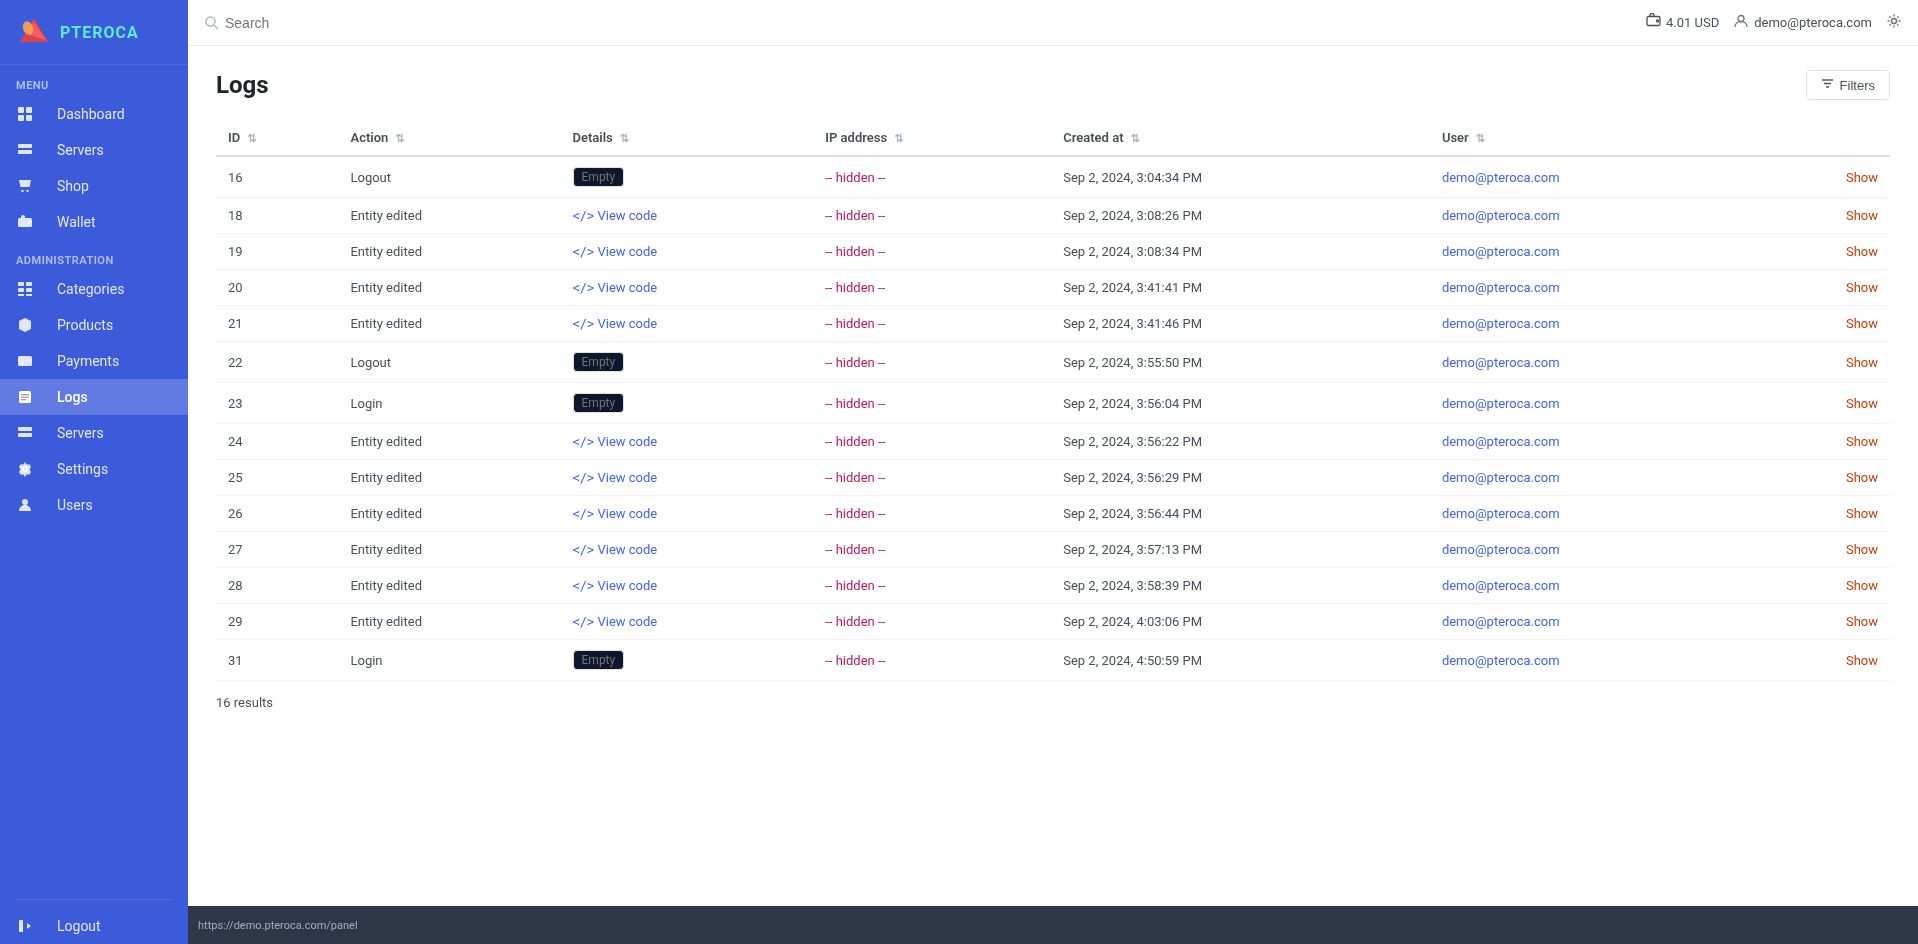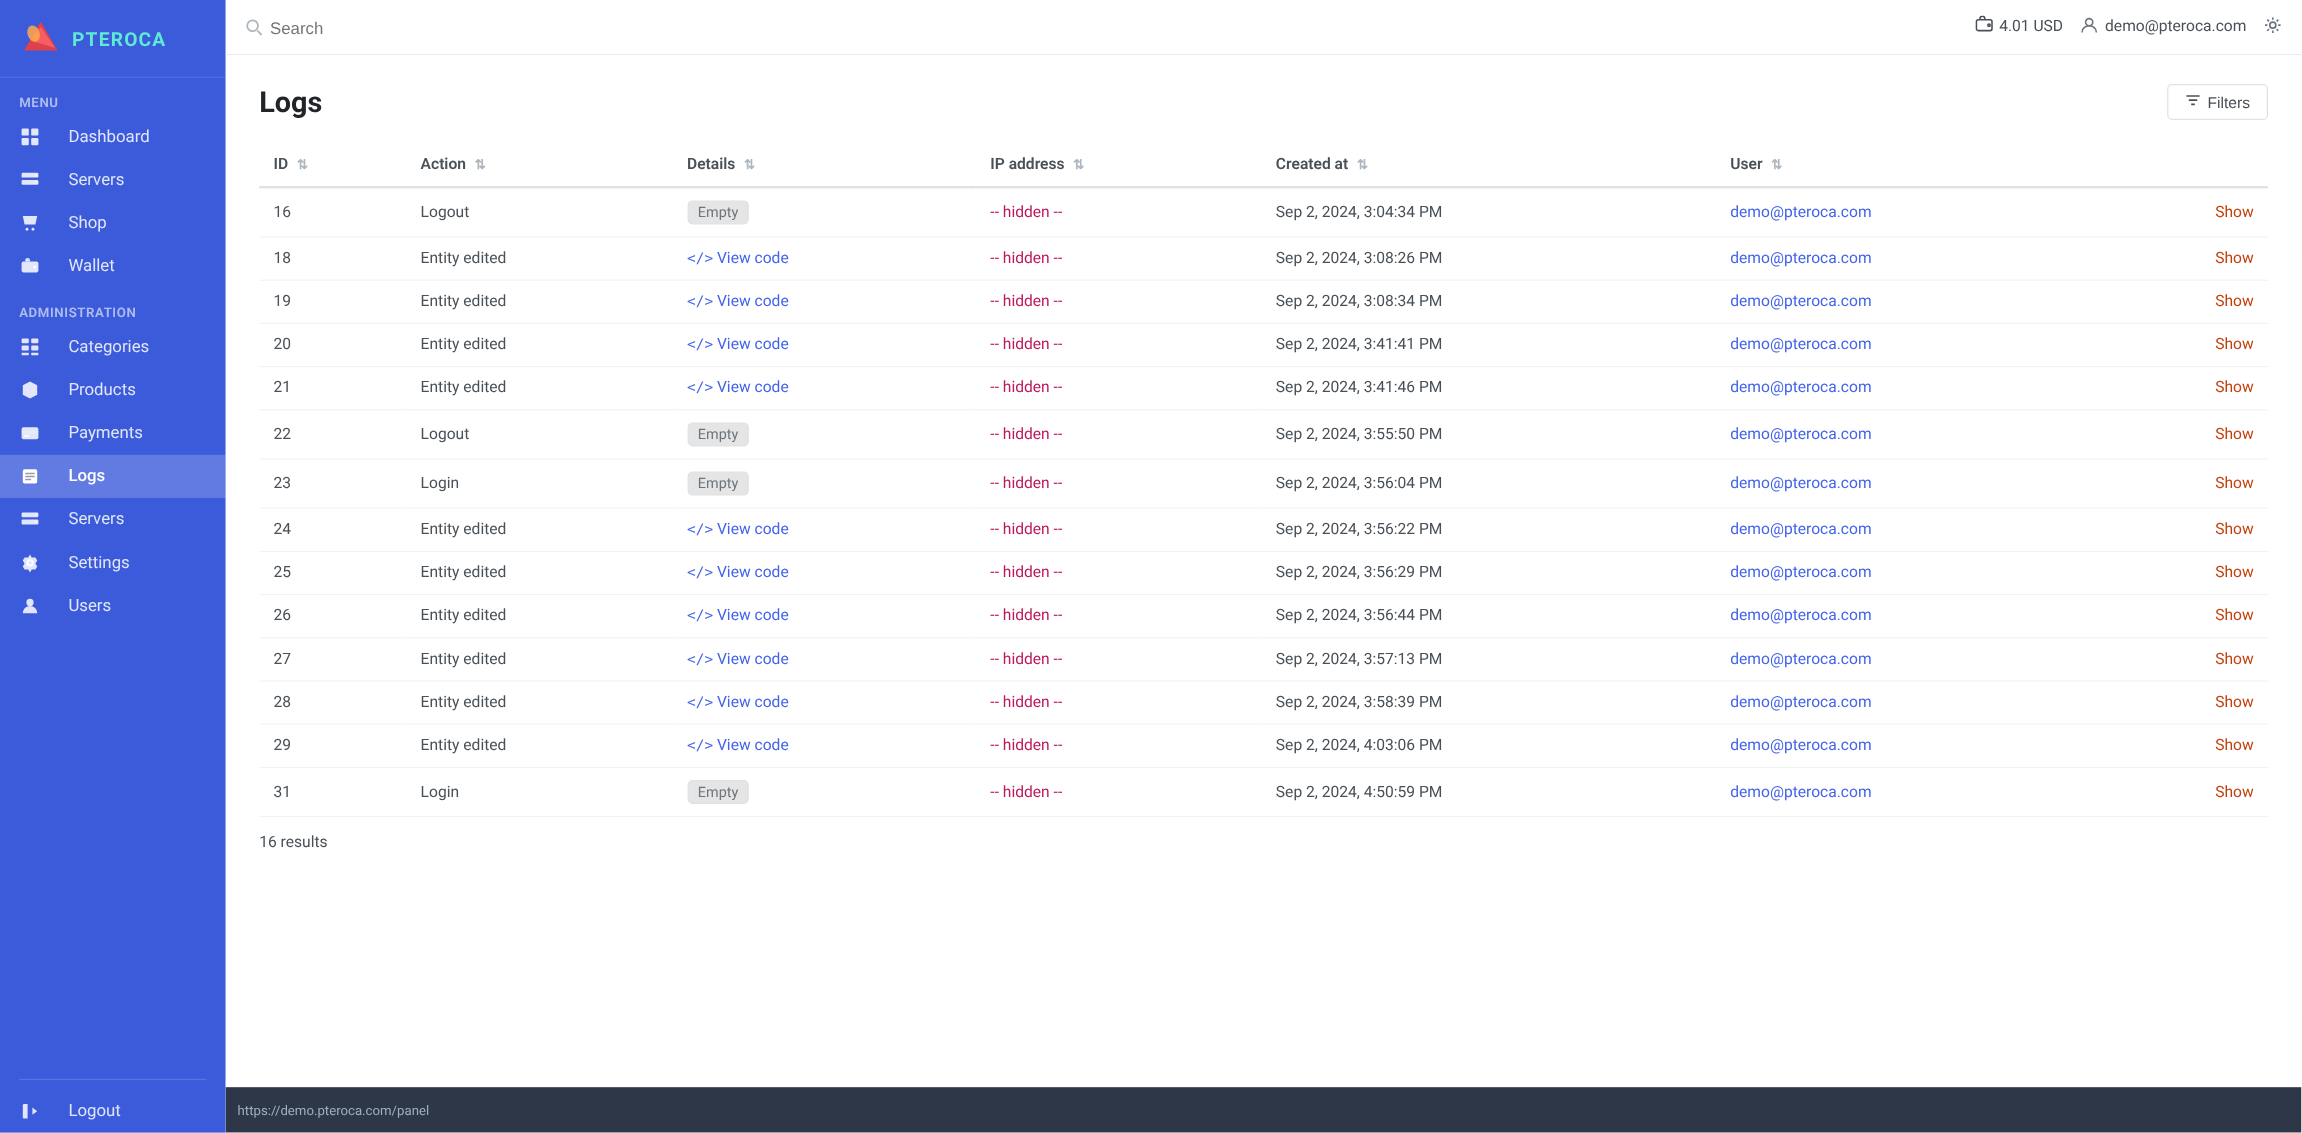--- a/index.html
+++ b/index.html
@@ -190,21 +190,21 @@
     }
     tbody td {
       padding: 10px 12px;
       font-size: 13px;
       color: #495057;
       vertical-align: middle;
     }
     .badge-empty {
       display: inline-block;
       padding: 2px 8px;
-      background: #e5e5e5;
+      background: #0f172a;
       border-radius: 4px;
       font-size: 12px;
       color: #6c757d;
       border: 1px solid #dee2e6;
     }
     .link-blue {
       color: #4263eb;
       text-decoration: none;
       cursor: pointer;
     }

